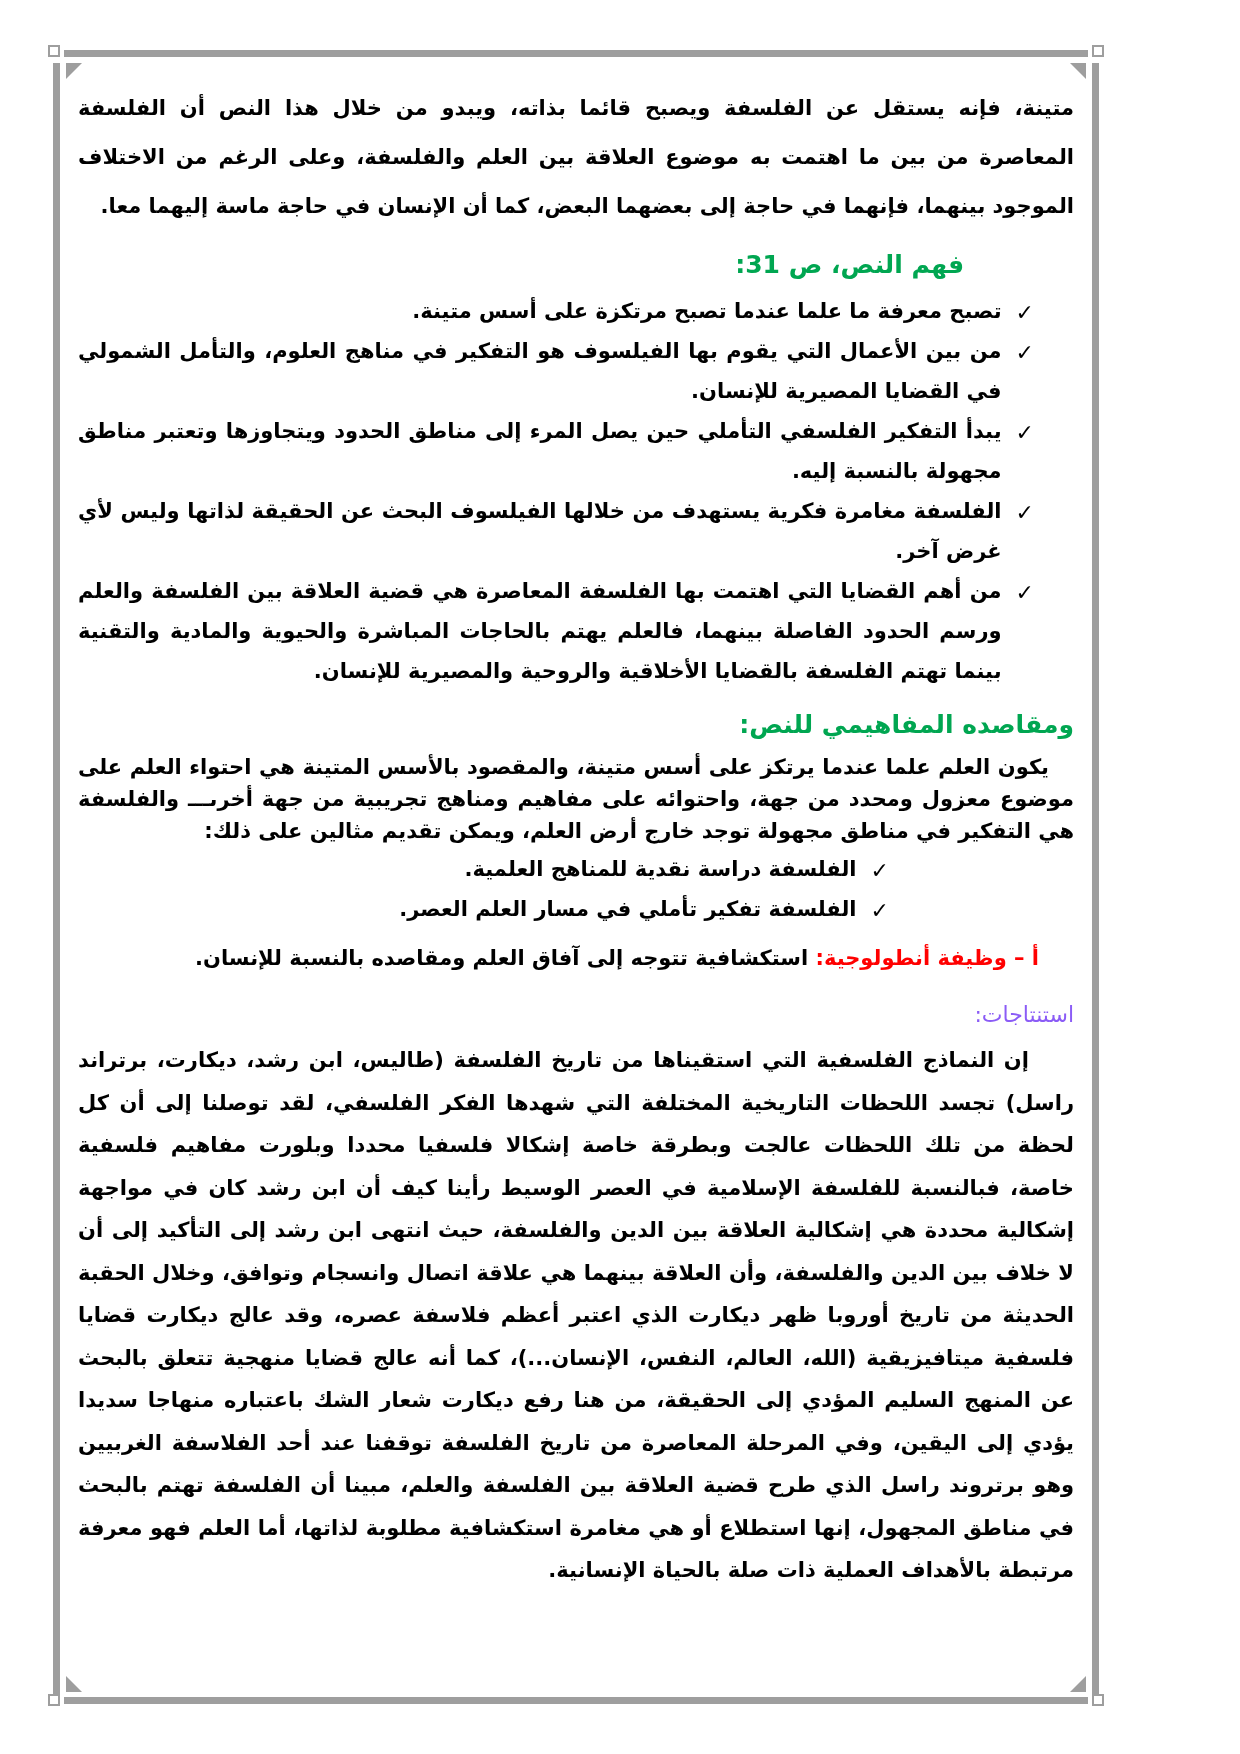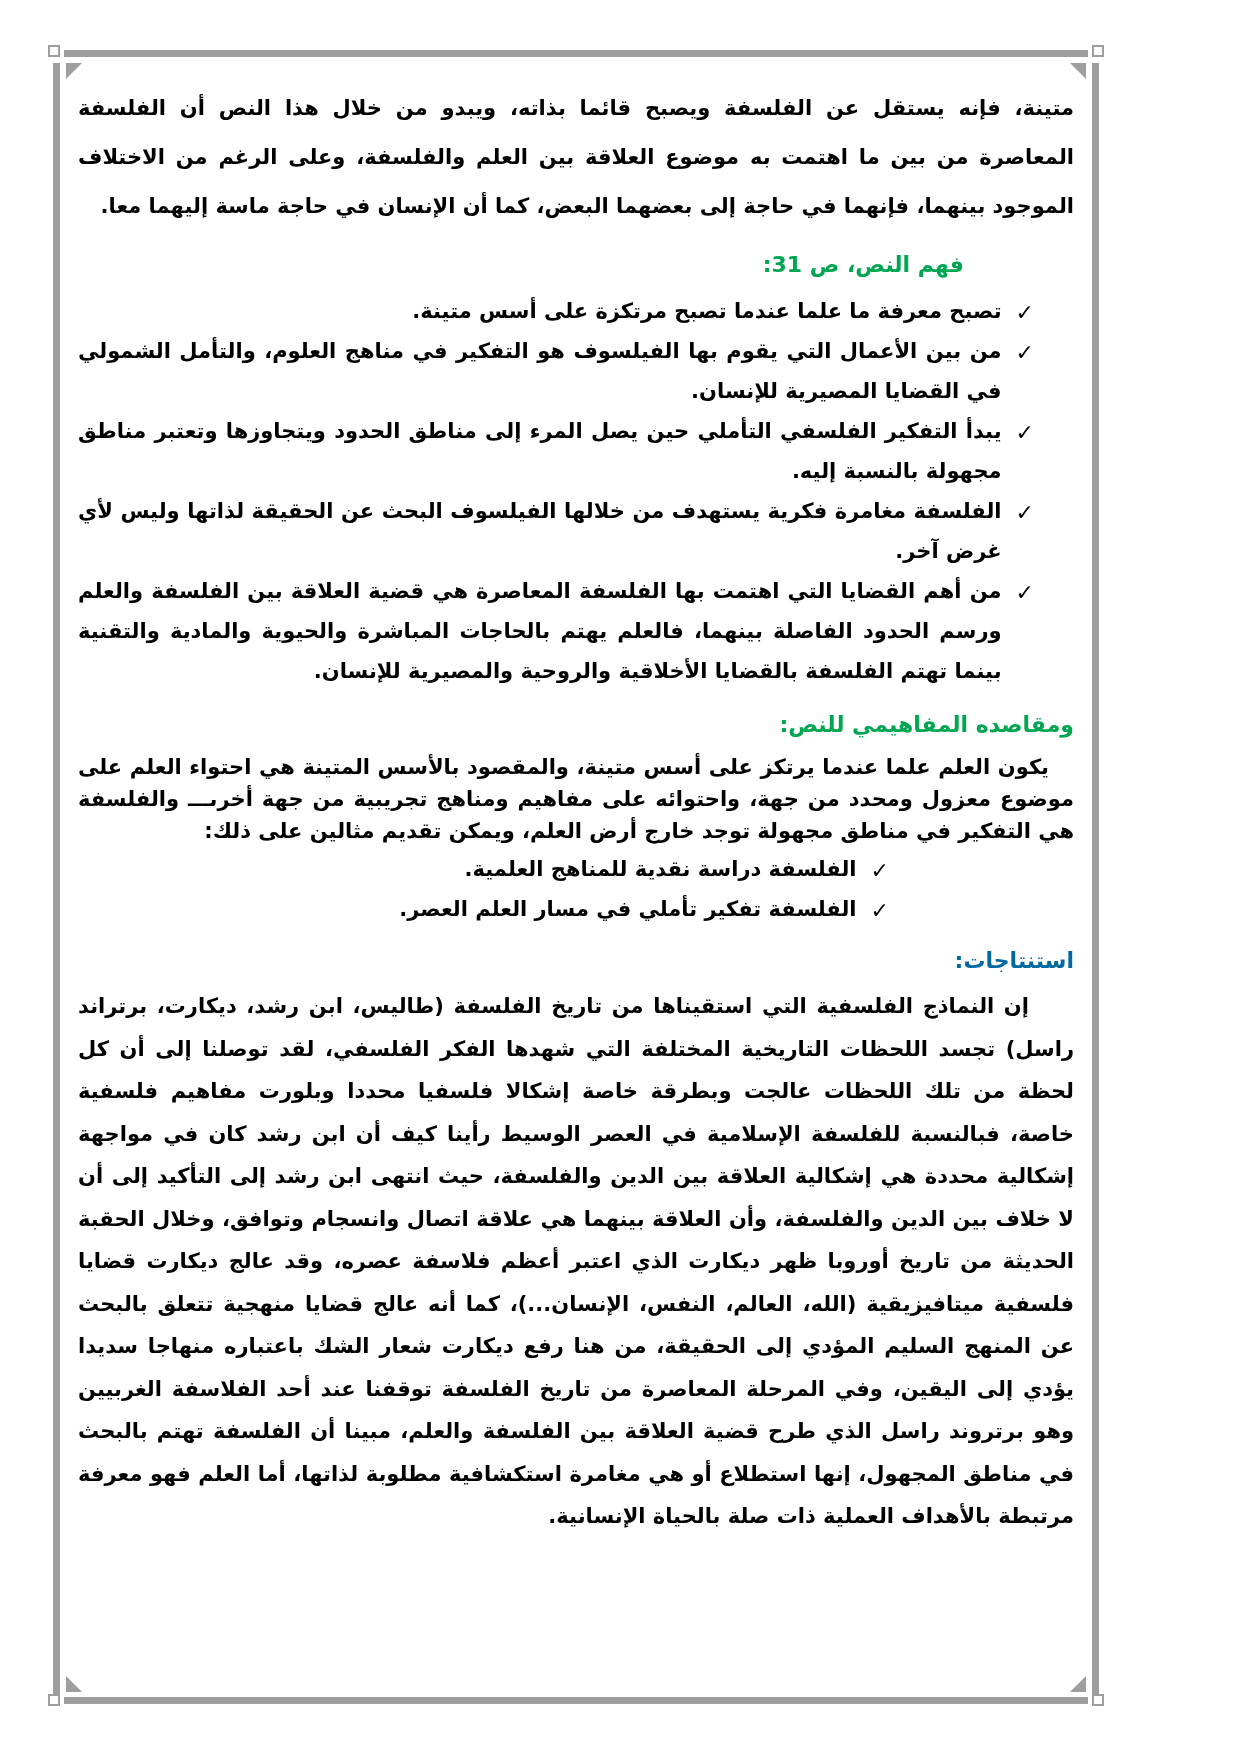--- a/index.html
+++ b/index.html
@@ -30,26 +30,26 @@
   .tri-br{top:1676px;right:66px;border-bottom:16px solid #9e9e9e;border-left:16px solid transparent;}
   
   .content{
     position:absolute;top:84px;right:78px;left:78px;
     color:#000;font-size:21px;font-weight:bold;
   }
   .body-par{
     margin:0;text-align:justify;line-height:49px;
   }
   .h-green{
-    color:#00a651;font-size:22px;font-weight:bold;
+    color:#00a651;font-size:25px;font-weight:bold;
     margin:14px 0 6px 0;line-height:40px;
   }
   .h-green.indented{margin-right:110px;}
   .h-blue{
-    color:#0369a1;font-size:22px;font-weight:bold;
+    color:#8b5cf6;font-size:22px;font-weight:normal;
     margin:12px 0 4px 0;line-height:40px;
   }
   .check-list{margin:4px 40px 4px 0;}
   .check-item{display:flex;gap:14px;line-height:40px;align-items:flex-start;}
   .check-mark{flex:0 0 auto;font-size:22px;font-weight:bold;transform:translateY(2px);}
   .check-text{flex:1 1 auto;text-align:justify;}
   .check-list.inner{margin-right:185px;margin-top:2px;}
   .concept-par{
     margin:2px 0 0 0;text-align:justify;line-height:32px;text-indent:25px;
   }
@@ -115,18 +115,21 @@
     <div class="check-list inner">
       <div class="check-item">
         <span class="check-mark">✓</span>
         <span class="check-text">الفلسفة دراسة نقدية للمناهج العلمية.</span>
       </div>
       <div class="check-item">
         <span class="check-mark">✓</span>
         <span class="check-text">الفلسفة تفكير تأملي في مسار العلم العصر.</span>
       </div>
     </div>
+    <div class="func-line">
+      <span class="func-label">أ – وظيفة أنطولوجية:</span><span> استكشافية تتوجه إلى آفاق العلم ومقاصده بالنسبة للإنسان.</span>
+    </div>
 
     <div class="h-blue">استنتاجات:</div>
     <p class="conclusions-par">إن النماذج الفلسفية التي استقيناها من تاريخ الفلسفة (طاليس، ابن رشد، ديكارت، برتراند راسل) تجسد اللحظات التاريخية المختلفة التي شهدها الفكر الفلسفي، لقد توصلنا إلى أن كل لحظة من تلك اللحظات عالجت وبطرقة خاصة إشكالا فلسفيا محددا وبلورت مفاهيم فلسفية خاصة، فبالنسبة للفلسفة الإسلامية في العصر الوسيط رأينا كيف أن ابن رشد كان في مواجهة إشكالية محددة هي إشكالية العلاقة بين الدين والفلسفة، حيث انتهى ابن رشد إلى التأكيد إلى أن لا خلاف بين الدين والفلسفة، وأن العلاقة بينهما هي علاقة اتصال وانسجام وتوافق، وخلال الحقبة الحديثة من تاريخ أوروبا ظهر ديكارت الذي اعتبر أعظم فلاسفة عصره، وقد عالج ديكارت قضايا فلسفية ميتافيزيقية (الله، العالم، النفس، الإنسان...)، كما أنه عالج قضايا منهجية تتعلق بالبحث عن المنهج السليم المؤدي إلى الحقيقة، من هنا رفع ديكارت شعار الشك باعتباره منهاجا سديدا يؤدي إلى اليقين، وفي المرحلة المعاصرة من تاريخ الفلسفة توقفنا عند أحد الفلاسفة الغربيين وهو برتروند راسل الذي طرح قضية العلاقة بين الفلسفة والعلم، مبينا أن الفلسفة تهتم بالبحث في مناطق المجهول، إنها استطلاع أو هي مغامرة استكشافية مطلوبة لذاتها، أما العلم فهو معرفة مرتبطة بالأهداف العملية ذات صلة بالحياة الإنسانية.</p>
 
   </div>
 </div>
 
 </body></html>

